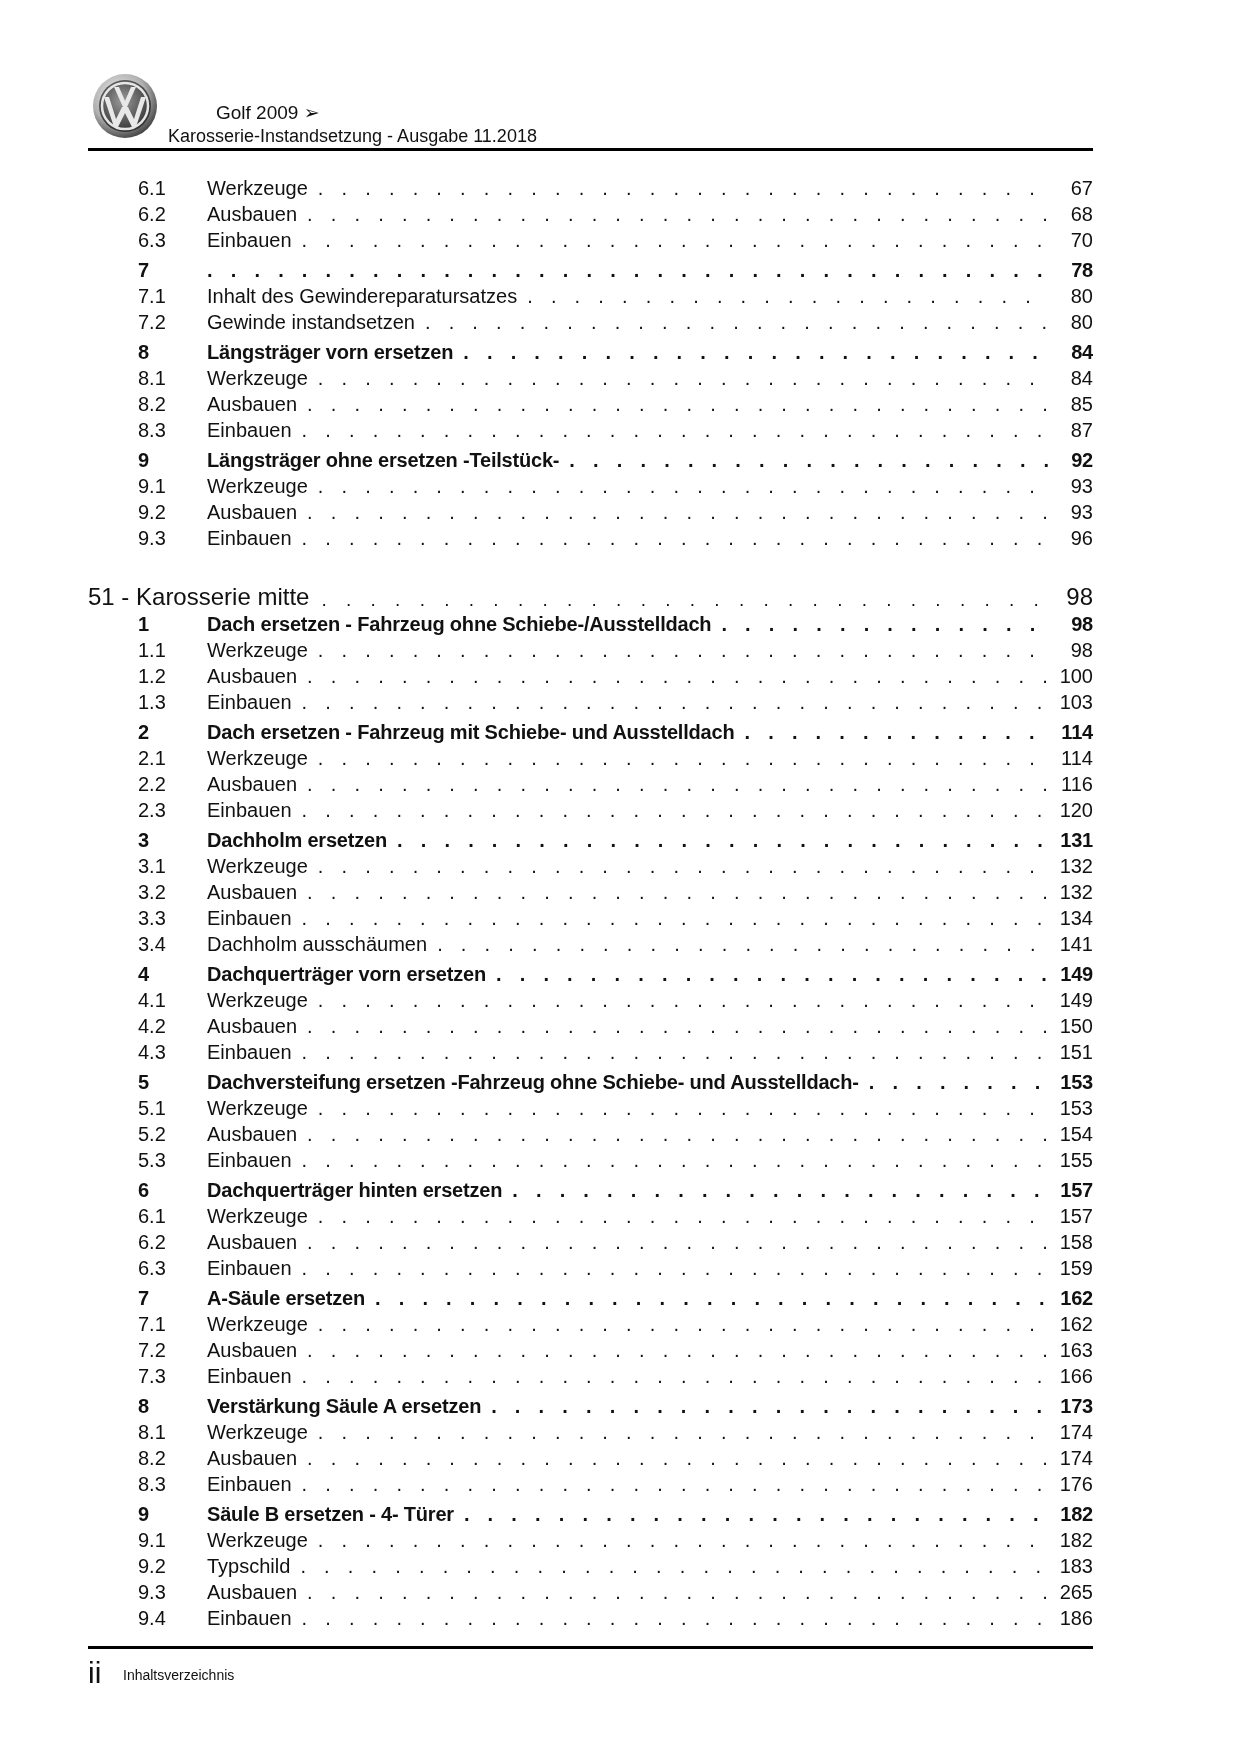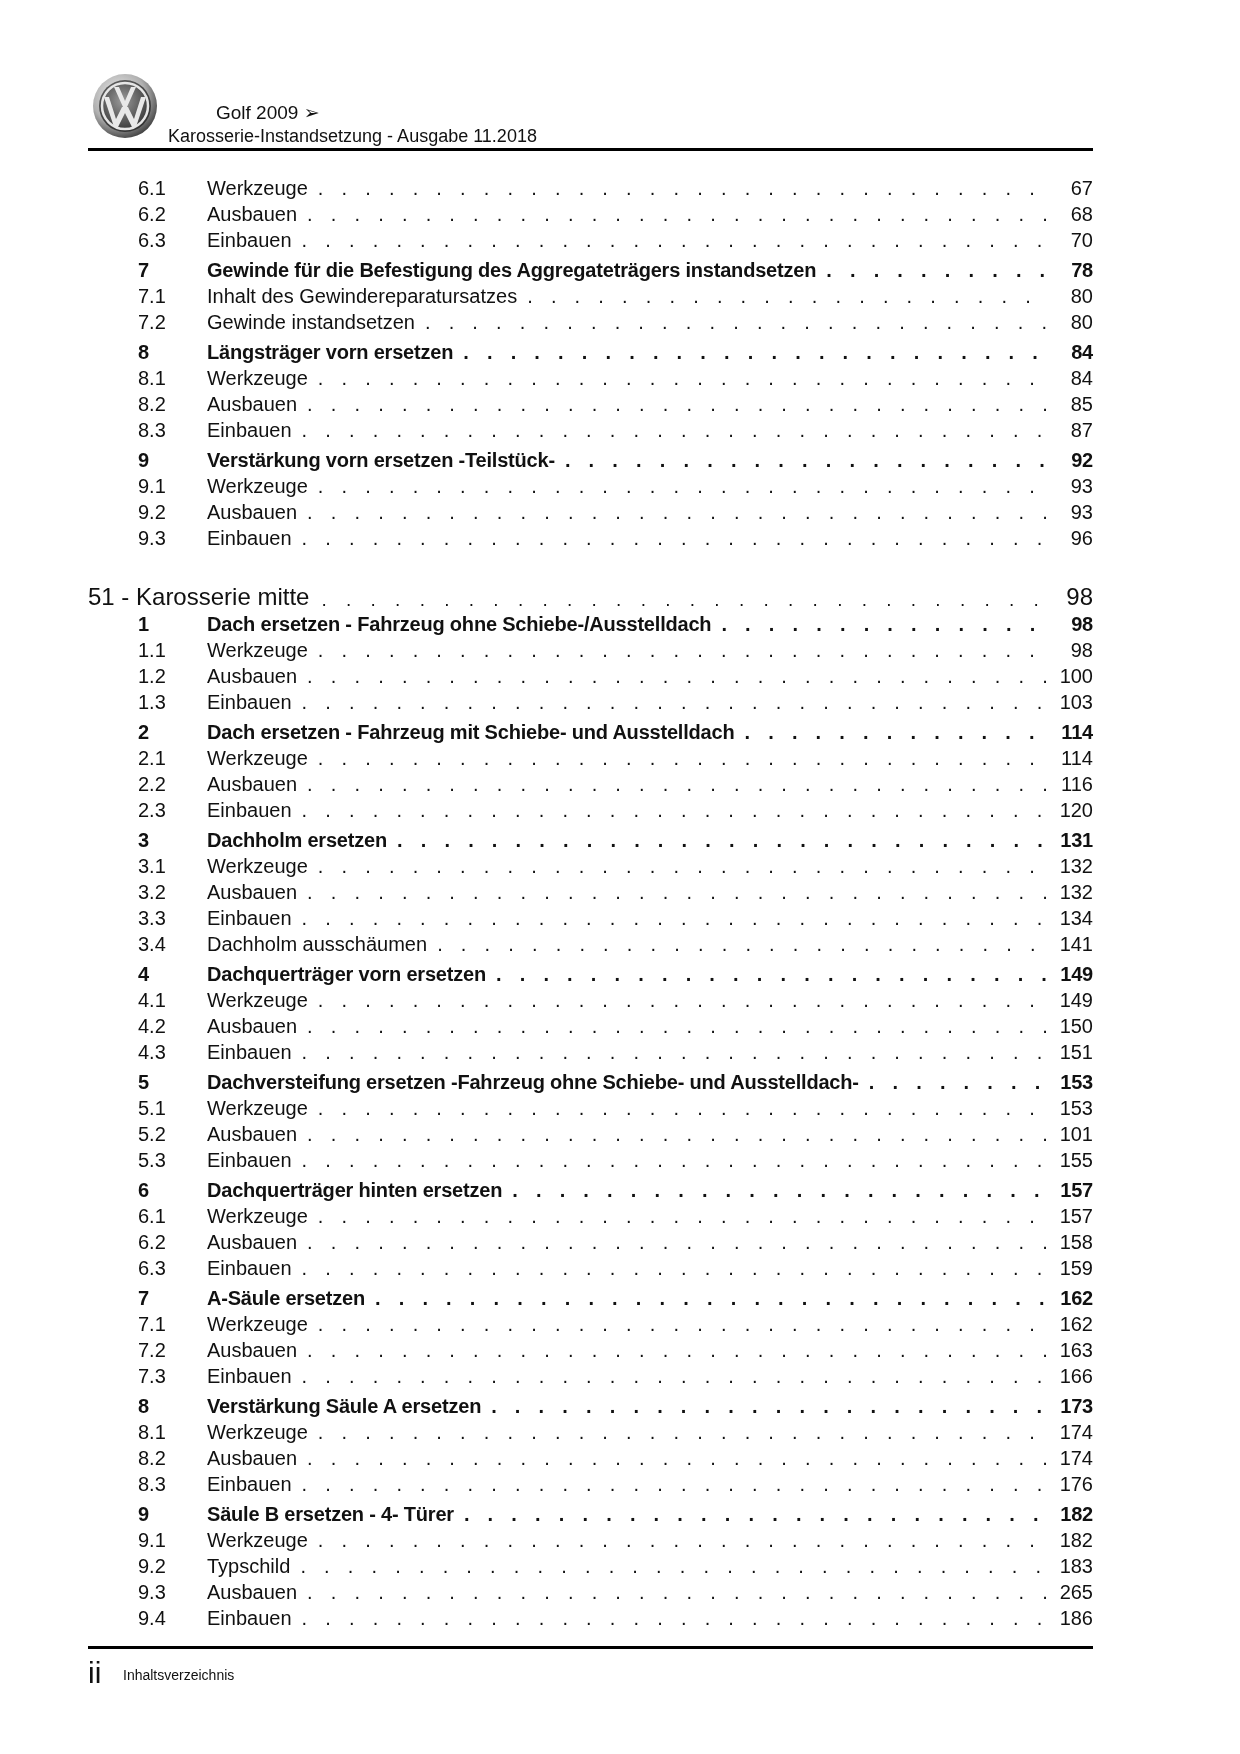--- a/index.html
+++ b/index.html
@@ -78,21 +78,20 @@
       <span class="num">6.3</span>
       <span class="title">
         <span class="t">Einbauen</span>
         <span class="dots">. . . . . . . . . . . . . . . . . . . . . . . . . . . . . . . . . . . . . . . . . . . . . . . . . . . . . . . . . . . . . . . . . . . . . . . . . . . . . . . . . . . . . . . . . . . . . . . . . . . . . . . . . . . . . . . . . . . . . . . . </span>
         <span class="pg">70</span>
       </span>
     </div>
     <div class="row main">
       <span class="num">7</span>
       <span class="title">
-        <span class="t">Gewinde für die Befestigung des Aggregateträgers instandsetzen</span>
         <span class="dots bold">. . . . . . . . . . . . . . . . . . . . . . . . . . . . . . . . . . . . . . . . . . . . . . . . . . . . . . . . . . . . . . . . . . . . . . . . . . . . . . . . . . . . . . . . . . . . . . . . . . . . . . . . . . . . . . . . . . . . . . . . </span>
         <span class="pg">78</span>
       </span>
     </div>
     <div class="row">
       <span class="num">7.1</span>
       <span class="title">
         <span class="t">Inhalt des Gewindereparatursatzes</span>
         <span class="dots">. . . . . . . . . . . . . . . . . . . . . . . . . . . . . . . . . . . . . . . . . . . . . . . . . . . . . . . . . . . . . . . . . . . . . . . . . . . . . . . . . . . . . . . . . . . . . . . . . . . . . . . . . . . . . . . . . . . . . . . . </span>
         <span class="pg">80</span>
@@ -134,21 +133,21 @@
       <span class="num">8.3</span>
       <span class="title">
         <span class="t">Einbauen</span>
         <span class="dots">. . . . . . . . . . . . . . . . . . . . . . . . . . . . . . . . . . . . . . . . . . . . . . . . . . . . . . . . . . . . . . . . . . . . . . . . . . . . . . . . . . . . . . . . . . . . . . . . . . . . . . . . . . . . . . . . . . . . . . . . </span>
         <span class="pg">87</span>
       </span>
     </div>
     <div class="row main">
       <span class="num">9</span>
       <span class="title">
-        <span class="t">Verstärkung vorn ersetzen -Teilstück-</span>
+        <span class="t">Längsträger ohne ersetzen -Teilstück-</span>
         <span class="dots bold">. . . . . . . . . . . . . . . . . . . . . . . . . . . . . . . . . . . . . . . . . . . . . . . . . . . . . . . . . . . . . . . . . . . . . . . . . . . . . . . . . . . . . . . . . . . . . . . . . . . . . . . . . . . . . . . . . . . . . . . . </span>
         <span class="pg">92</span>
       </span>
     </div>
     <div class="row">
       <span class="num">9.1</span>
       <span class="title">
         <span class="t">Werkzeuge</span>
         <span class="dots">. . . . . . . . . . . . . . . . . . . . . . . . . . . . . . . . . . . . . . . . . . . . . . . . . . . . . . . . . . . . . . . . . . . . . . . . . . . . . . . . . . . . . . . . . . . . . . . . . . . . . . . . . . . . . . . . . . . . . . . . </span>
         <span class="pg">93</span>
@@ -325,21 +324,21 @@
         <span class="t">Werkzeuge</span>
         <span class="dots">. . . . . . . . . . . . . . . . . . . . . . . . . . . . . . . . . . . . . . . . . . . . . . . . . . . . . . . . . . . . . . . . . . . . . . . . . . . . . . . . . . . . . . . . . . . . . . . . . . . . . . . . . . . . . . . . . . . . . . . . </span>
         <span class="pg">153</span>
       </span>
     </div>
     <div class="row">
       <span class="num">5.2</span>
       <span class="title">
         <span class="t">Ausbauen</span>
         <span class="dots">. . . . . . . . . . . . . . . . . . . . . . . . . . . . . . . . . . . . . . . . . . . . . . . . . . . . . . . . . . . . . . . . . . . . . . . . . . . . . . . . . . . . . . . . . . . . . . . . . . . . . . . . . . . . . . . . . . . . . . . . </span>
-        <span class="pg">101</span>
+        <span class="pg">154</span>
       </span>
     </div>
     <div class="row">
       <span class="num">5.3</span>
       <span class="title">
         <span class="t">Einbauen</span>
         <span class="dots">. . . . . . . . . . . . . . . . . . . . . . . . . . . . . . . . . . . . . . . . . . . . . . . . . . . . . . . . . . . . . . . . . . . . . . . . . . . . . . . . . . . . . . . . . . . . . . . . . . . . . . . . . . . . . . . . . . . . . . . . </span>
         <span class="pg">155</span>
       </span>
     </div>

